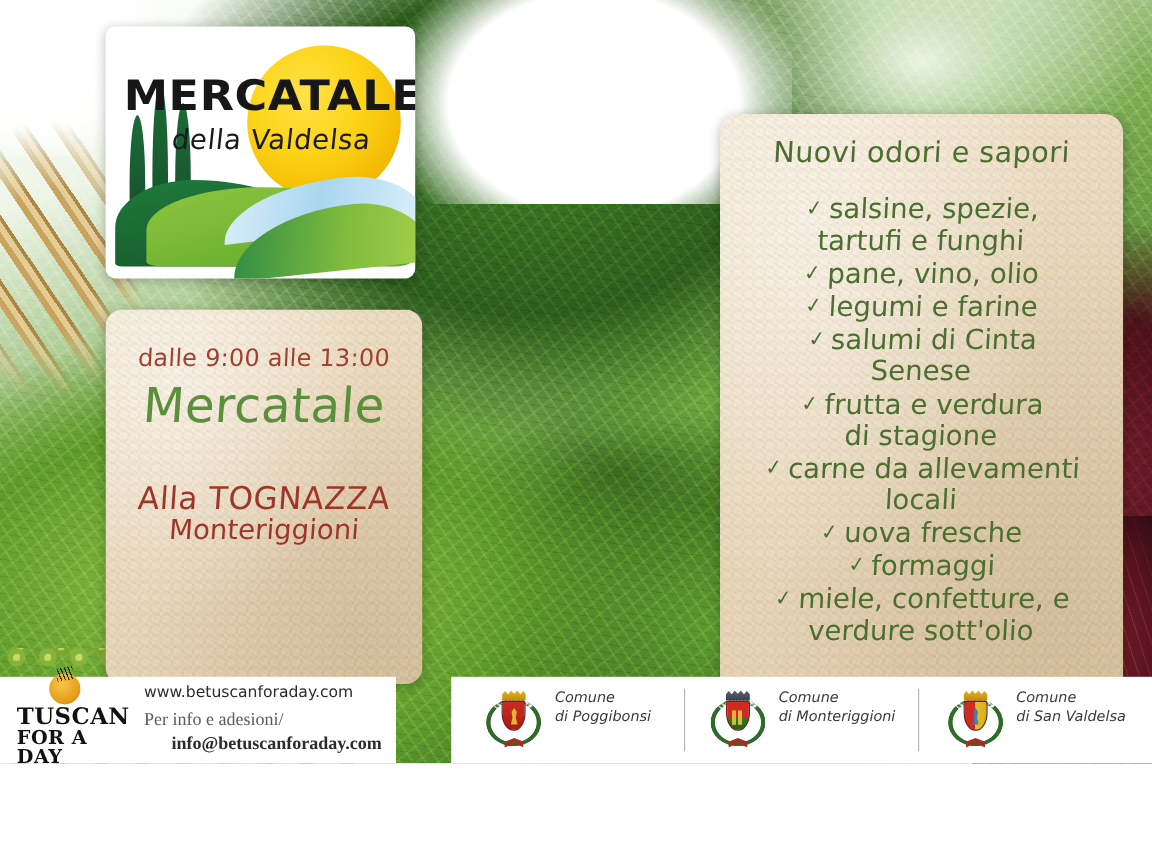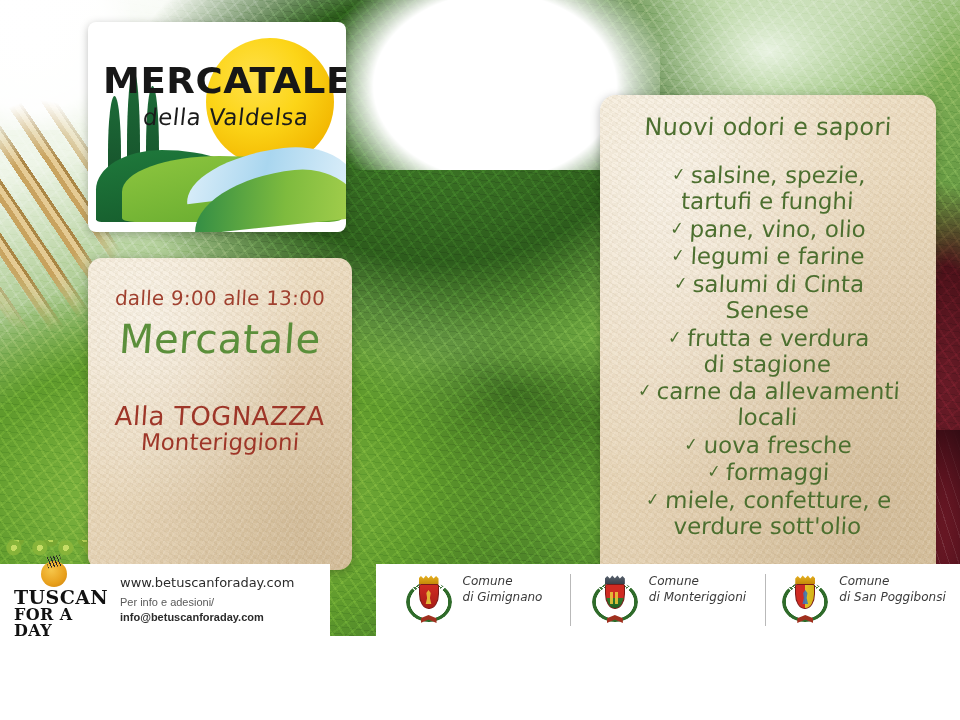--- a/index.html
+++ b/index.html
@@ -280,24 +280,24 @@
   }
   .tfad-1 { font-size: 19px; font-weight: 700; letter-spacing: .4px; }
   .tfad-2 { font-size: 16px; font-weight: 700; letter-spacing: .4px; }
 
   .fcontact { margin-left: 26px; }
   .fc-url {
     font-family: "DejaVu Sans", sans-serif;
     font-size: 13px; font-weight: 400; color: #2b2b2b; margin-bottom: 5px;
   }
   .fc-line {
-    font-family: Liberation Sans, sans-serif;
-    font-size: 11px; color: #5a5a5a; line-height: 1.35;
-  }
-  .fc-mail { color: #2b2b2b; font-weight: 700; }
+    font-family: Liberation Serif, serif;
+    font-size: 15px; color: #5a5a5a; line-height: 1.35;
+  }
+  .fc-mail { color: #2b2b2b; font-weight: 700; margin-left: 23px; }
 
   .comune {
     flex: 1 1 0; display: flex; align-items: flex-start; justify-content: center; gap: 9px;
     height: 52px;
     font-style: italic;
   }
   .comune + .comune { border-left: 1px solid #b9b9b9; }
   .comune-label {
     font-family: "DejaVu Sans", sans-serif;
     font-size: 12px; color: #3a3a3a; line-height: 1.3;
@@ -427,21 +427,21 @@
       <div class="comune">
         <div class="coa">
           <div class="wreath"></div>
             <div class="crown"></div>
           <div class="shield red"></div>
             <div class="charge"></div>
             <div class="ribbon"></div>
         </div>
         <div class="comune-label">
           <div>Comune</div>
-          <div>di Gimignano</div>
+          <div>di Poggibonsi</div>
         </div>
       </div>
 
       <div class="comune">
         <div class="coa">
           <div class="wreath"></div>
             <div class="crown dark"></div>
           <div class="shield half"></div>
             <div class="charge towers"></div>
             <div class="ribbon"></div>
@@ -455,20 +455,20 @@
       <div class="comune">
         <div class="coa">
           <div class="wreath"></div>
             <div class="crown"></div>
           <div class="shield gold"></div>
             <div class="charge blue"></div>
             <div class="ribbon"></div>
         </div>
         <div class="comune-label">
           <div>Comune</div>
-          <div>di San Poggibonsi</div>
+          <div>di San Valdelsa</div>
         </div>
       </div>
 
     </div>
   </div>
 
 </div>
 
 </body></html>

